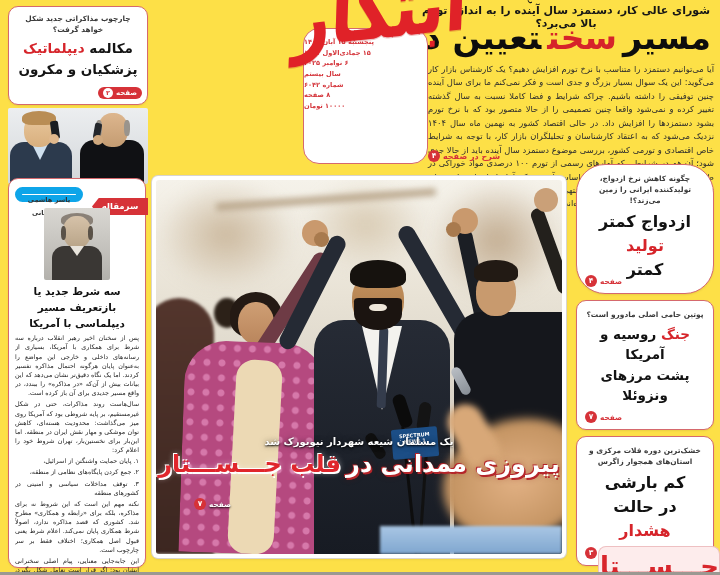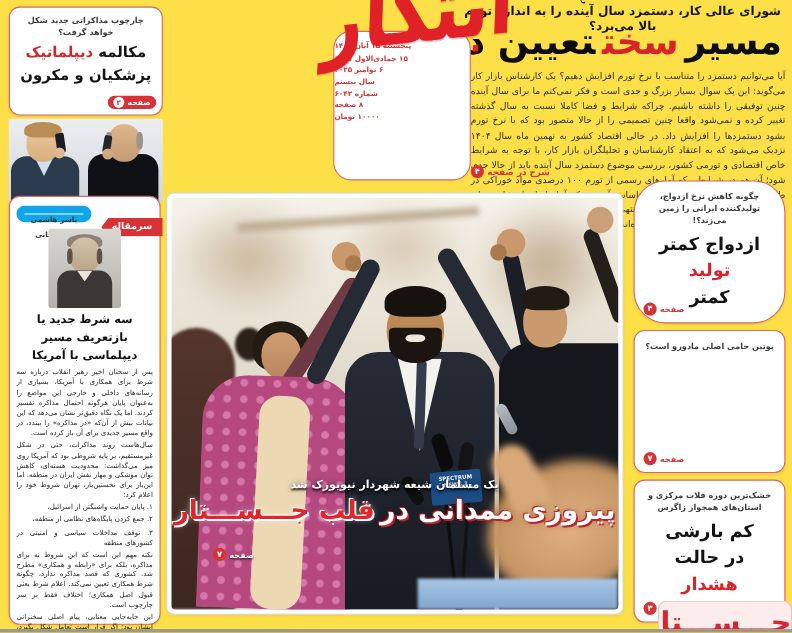--- a/index.html
+++ b/index.html
@@ -116,21 +116,21 @@
       <div style="left:8px;top:38px;width:50px;height:34px;background:#3a3734;border-radius:12px 12px 0 0;"></div>
       <div style="left:26px;top:38px;width:14px;height:10px;background:#e8e4dc;clip-path:polygon(0 0,100% 0,50% 100%);"></div>
     </div>
     <h2>سه شرط جدید یا بازتعریف مسیر دیپلماسی با آمریکا</h2>
     <div id="editBody">
       <p>پس از سخنان اخیر رهبر انقلاب درباره سه شرط برای همکاری با آمریکا، بسیاری از رسانه‌های داخلی و خارجی این مواضع را به‌عنوان پایان هرگونه احتمال مذاکره تفسیر کردند. اما یک نگاه دقیق‌تر نشان می‌دهد که این بیانات بیش از آن‌که «در مذاکره» را ببندد، در واقع مسیر جدیدی برای آن باز کرده است.</p>
       <p>سال‌هاست روند مذاکرات، حتی در شکل غیرمستقیم، بر پایه شروطی بود که آمریکا روی میز می‌گذاشت: محدودیت هسته‌ای، کاهش توان موشکی و مهار نقش ایران در منطقه. اما این‌بار برای نخستین‌بار، تهران شروط خود را اعلام کرد:</p>
       <p>۱. پایان حمایت واشنگتن از اسرائیل،</p>
       <p>۲. جمع کردن پایگاه‌های نظامی از منطقه،</p>
       <p>۳. توقف مداخلات سیاسی و امنیتی در کشورهای منطقه</p>
-      <p>نکته مهم این است که این شروط نه برای مذاکره، بلکه برای «رابطه و همکاری» مطرح شد. کشوری که قصد مذاکره ندارد، چگونهً شرط همکاری تعیین نمی‌کند. اعلام شرط یعنی قبول اصل همکاری؛ اختلاف فقط بر سر چارچوب است.</p>
+      <p>نکته مهم این است که این شروط نه برای مذاکره، بلکه برای «رابطه و همکاری» مطرح شد. کشوری که قصد مذاکره ندارد، اصولاً شرط همکاری پایان نمی‌کند. اعلام شرط یعنی قبول اصل همکاری؛ اختلاف فقط بر سر چارچوب است.</p>
       <p>این جابه‌جایی معنایی، پیام اصلی سخنرانی ایشان بود: اگر قرار است تعامل شکل بگیرد، این‌بار میز، دوطرفه است.</p>
 
     </div>
 
   </div>
 
   <div id="dateBox" class="abs">
     <div class="lines">
       <div class="ln">پنجشنبه ۱۵ آبان ۱۴۰۴</div>
       <div class="ln">۱۵ جمادی‌الاول ۱۴۴۷</div>
@@ -215,20 +215,21 @@
     <div class="kick">چگونه کاهش نرخ ازدواج، تولیدکننده ایرانی را زمین می‌زند؟!</div>
     <div class="t"><span>ازدواج کمتر</span><br><span class="red">تولید</span><br><span>کمتر</span></div>
     <div class="badge pgrow">
         <span class="pgl">صفحه</span>
         <span class="pgc">۴</span>
       </div>
   </div>
 
   <div id="side2" class="card side">
     <div class="kick">پوتین حامی اصلی مادورو است؟</div>
+    <div class="t small"><span class="red">جنگ</span> <span>روسیه و آمریکا</span><br><span>پشت مرزهای</span><br><span>ونزوئلا</span></div>
     <div class="badge pgrow">
         <span class="pgl">صفحه</span>
         <span class="pgc">۷</span>
       </div>
   </div>
 
   <div id="side3" class="card side">
     <div class="kick">خشک‌ترین دوره فلات مرکزی و استان‌های همجوار زاگرس</div>
     <div class="t"><span>کم بارشی</span><br><span>در حالت</span><br><span class="red">هشدار</span></div>
     <div class="badge pgrow">

